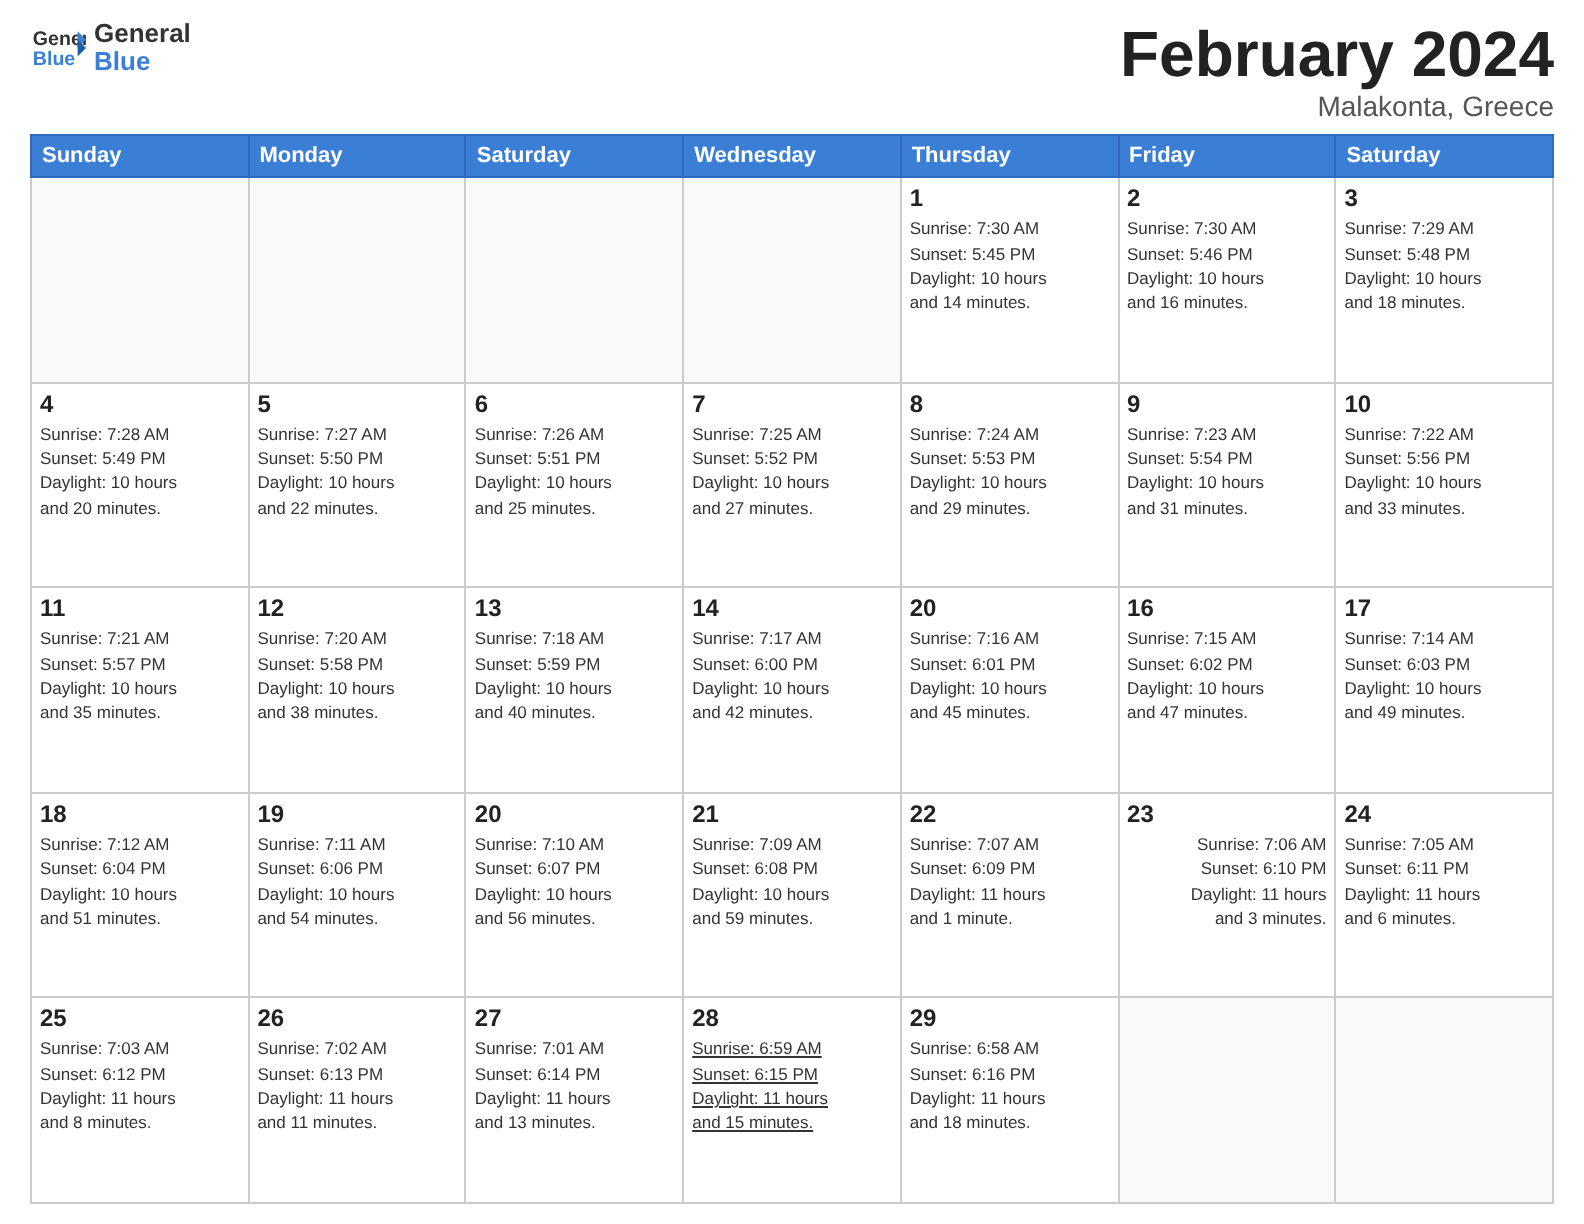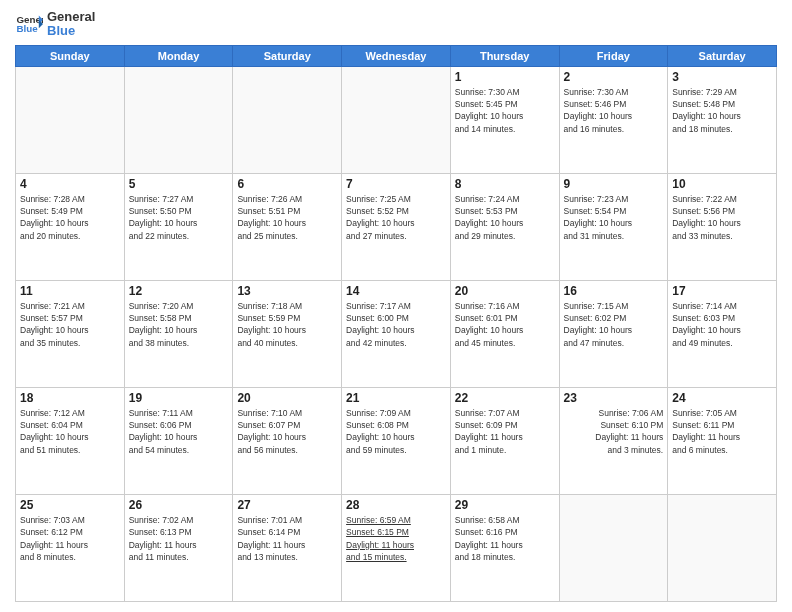--- a/index.html
+++ b/index.html
@@ -51,21 +51,21 @@
       border-collapse: collapse;
       width: 100%;
       table-layout: fixed;
     }
     .calendar th {
       background-color: #3a7fd5;
       color: #fff;
       font-size: 11px;
       font-weight: bold;
       padding: 4px 5px;
-      text-align: center;
+      text-align: left;
       border: 1px solid #2e6bbf;
       margin-left: 13px;
     }
     .calendar td {
       border: 1px solid #ccc;
       vertical-align: top;
       padding: 3px 4px;
       font-size: 9px;
       color: #333;
       height: 86px;
@@ -100,20 +100,24 @@
         <text x="2" y="18" font-size="14" font-weight="bold" fill="#333" font-family="Arial">General</text>
         <text x="2" y="32" font-size="14" font-weight="bold" fill="#3a7fd5" font-family="Arial">Blue</text>
         <polygon points="34,8 40,14 34,20" fill="#3a7fd5"></polygon>
         <polygon points="34,14 40,20 34,26" fill="#1a5fa5"></polygon>
       </svg>
       <div style="display:flex;flex-direction:column;line-height:1.1;">
         <span style="font-size:13px;font-weight:bold;color:#333;">General</span>
         <span style="font-size:13px;font-weight:bold;color:#3a7fd5;">Blue</span>
       </div>
     </div>
+    <div class="title-block">
+      <div class="calendar-title">February 2024</div>
+      <div class="calendar-subtitle">Malakonta, Greece</div>
+    </div>
   </div>
 
   <table class="calendar">
     <thead>
       <tr>
       <th>Sunday</th>
           <th>Monday</th>
           <th>Saturday</th>
           <th>Wednesday</th>
           <th>Thursday</th>

